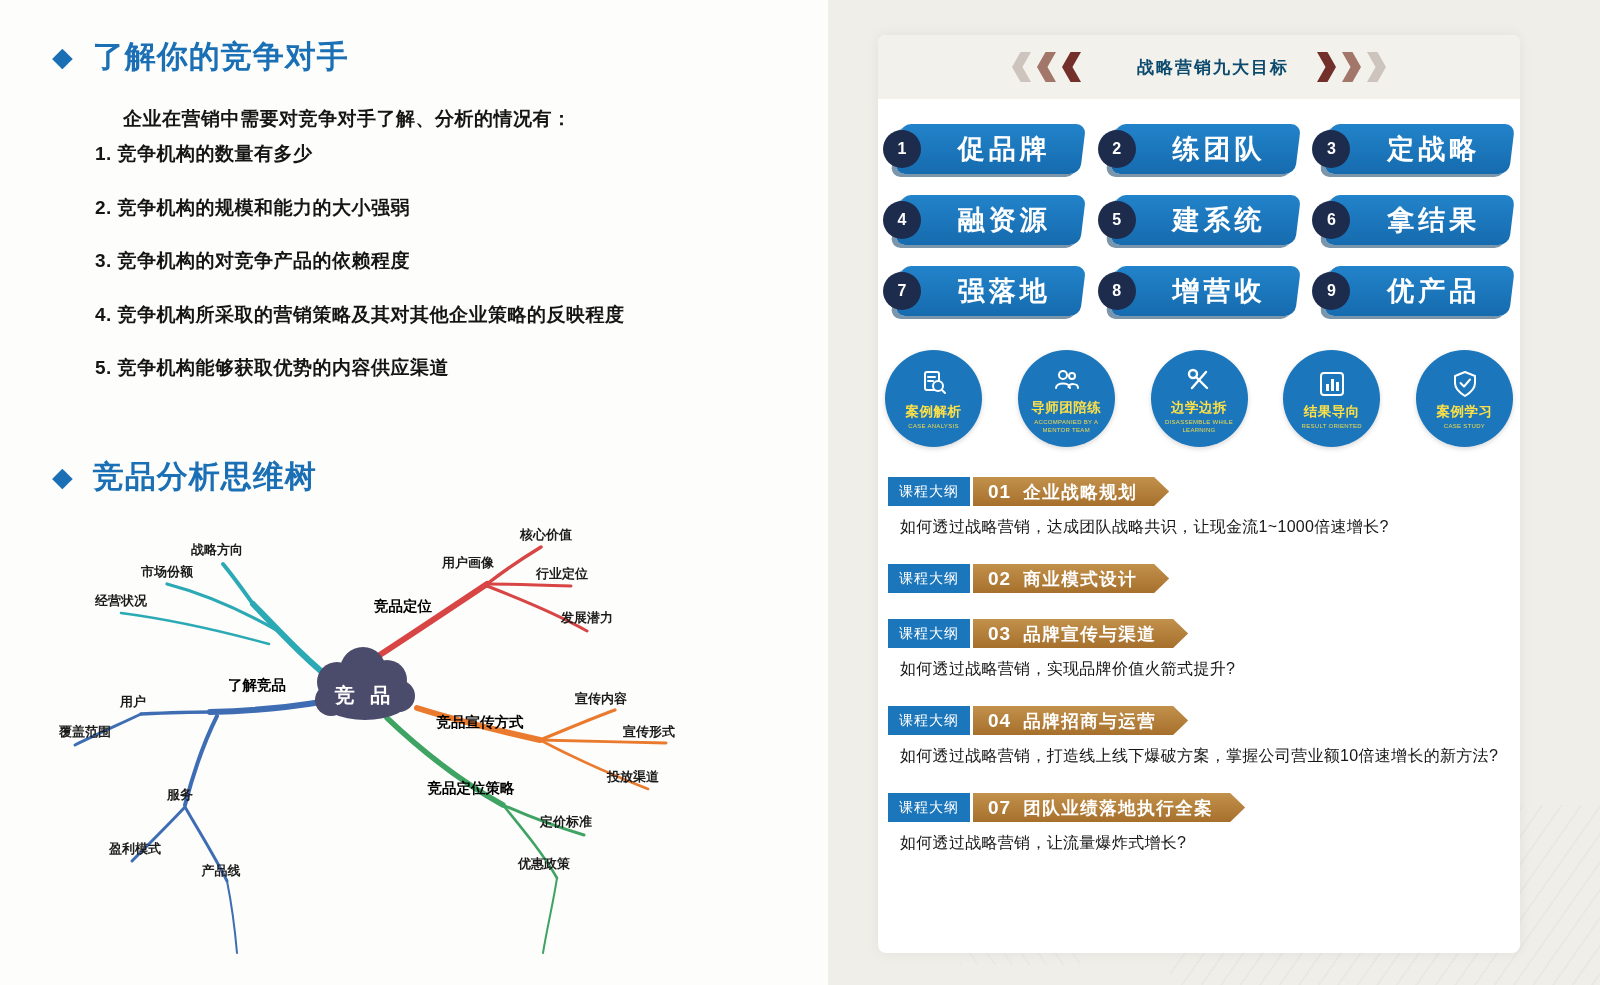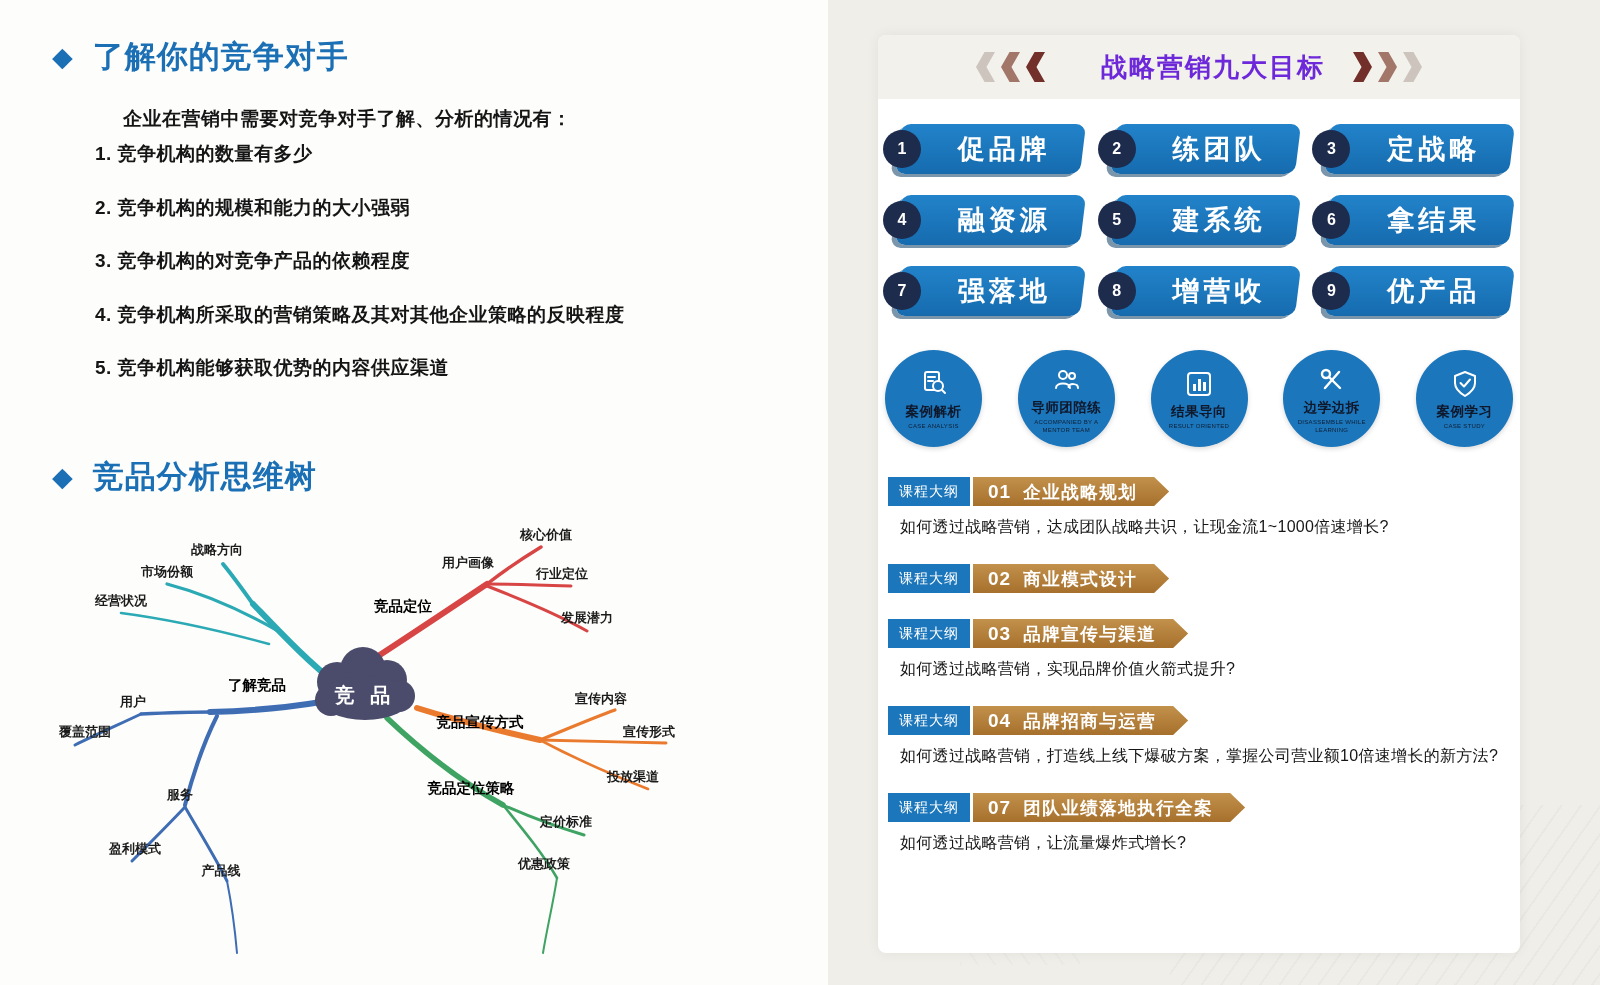--- a/index.html
+++ b/index.html
@@ -34,21 +34,21 @@
   .mm-label { font-size:13px; font-weight:600; fill:#1c1c1c; }
   .mm-label-bold { font-size:14.5px; font-weight:bold; fill:#000; }
   .mm-center-text { font-size:20px; font-weight:bold; fill:#ffffff; letter-spacing:5px; }
   .mm-branch path { fill:none; stroke-linecap:round; }
 
   
   .card { position:absolute; left:878px; top:35px; width:642px; height:918px;
           background:#ffffff; border-radius:8px; box-shadow:0 0 14px rgba(0,0,0,0.06); }
   .card-header { height:64px; background:#f2f1ec; border-radius:8px 8px 0 0;
                  display:flex; align-items:center; justify-content:center; gap:28px; }
-  .header-title { font-size:26px; font-weight:bold; color:#6d28d9; letter-spacing:2px;margin-left:28px; }
+  .header-title { font-size:17px; font-weight:bold; color:#0c4a6e; letter-spacing:2px;margin-left:28px; }
   .chevrons { display:flex; gap:6px; }
   .chev { width:19px; height:30px; }
   .chev-left  { clip-path:polygon(45% 0, 100% 0, 55% 50%, 100% 100%, 45% 100%, 0 50%); }
   .chev-right { clip-path:polygon(0 0, 55% 0, 100% 50%, 55% 100%, 0 100%, 45% 50%); }
   .c-light { background:#cdc5bd; } .c-mid { background:#a3766a; } .c-dark { background:#73302a; }
 
   .goals { padding:25px 5px 0 5px; display:grid; grid-template-columns:repeat(3,1fr);
            column-gap:12px; row-gap:21px; }
   .goal { position:relative; height:50px; }
   .goal-shape { position:absolute; left:15px; top:0; right:3px; bottom:0;
@@ -56,21 +56,21 @@
                 border-radius:10px; transform:skewX(-7deg);
                 box-shadow:-4px 3px 0 rgba(14,62,102,0.55); }
   .goal-num { position:absolute; left:0; top:6px; width:38px; height:38px; background:#1d2b4d;
               border-radius:50%; color:#fff; font-size:16px; font-weight:bold;
               display:flex; align-items:center; justify-content:center; z-index:2; }
   .goal-label { position:absolute; left:42px; right:2px; top:0; bottom:0; z-index:2;
                 display:flex; align-items:center; justify-content:center;
                 color:#fff; font-size:27px; font-weight:bold; letter-spacing:4px; }
 
   .features { display:flex; justify-content:space-between; padding:34px 7px 0 7px; }
-  .feature { width:97px; height:97px; border-radius:50%; background:#1b76bb; color:#0f172a;
+  .feature { width:97px; height:97px; border-radius:50%; background:#1b76bb; color:#fde047;
              display:flex; flex-direction:column; align-items:center; justify-content:center;
              text-align:center; box-shadow:0 2px 5px rgba(0,0,0,0.15); }
   .feature-icon { height:34px; display:flex; align-items:center; justify-content:center; margin-bottom:2px; }
   .feature-label { font-size:13.5px; font-weight:bold; letter-spacing:0.5px; }
   .feature-sub { font-size:6px; line-height:1.25; margin-top:2px; max-width:78px; opacity:.92; letter-spacing:0.3px; }
 
   .courses { padding:30px 14px 0 10px; }
   .course { margin-bottom:26px; }
   .course-banner { display:flex; align-items:stretch; height:29px; }
   .course-tag { width:82px; background:#1b76bb; color:#fff; font-size:14px; letter-spacing:1px;
@@ -268,43 +268,43 @@
             <path d="M5,23 C5,17 19,17 19,23"></path>
           <circle cx="21" cy="11" r="3"></circle>
             <path d="M17.5,22 C18.5,18 27,18 27,23"></path>
         </svg>
       </span>
       <span class="feature-label">导师团陪练</span>
       <span class="feature-sub">ACCOMPANIED BY A MENTOR TEAM</span>
     </div>
     <div class="feature">
       <span class="feature-icon">
+        <svg width="30" height="30" viewBox="0 0 30 30" fill="none" stroke="#fff" stroke-width="2.4" stroke-linecap="round">
+          <circle cx="9" cy="9" r="4"></circle>
+            <line x1="12" y1="12" x2="23" y2="23"></line>
+            <line x1="22" y1="7" x2="8" y2="23"></line>
+        </svg>
+      </span>
+      <span class="feature-label">边学边拆</span>
+      <span class="feature-sub">DISASSEMBLE WHILE LEARNING</span>
+    </div>
+    <div class="feature">
+      <span class="feature-icon">
         <svg width="30" height="30" viewBox="0 0 30 30" fill="none" stroke="#fff" stroke-width="2">
           <rect x="4" y="4" width="22" height="22" rx="3"></rect>
           <rect x="9" y="15" width="3" height="7" fill="#fff" stroke="none"></rect>
           <rect x="14" y="10" width="3" height="12" fill="#fff" stroke="none"></rect>
           <rect x="19" y="13" width="3" height="9" fill="#fff" stroke="none"></rect>
         </svg>
       </span>
       <span class="feature-label">结果导向</span>
       <span class="feature-sub">RESULT ORIENTED</span>
     </div>
     <div class="feature">
       <span class="feature-icon">
-        <svg width="30" height="30" viewBox="0 0 30 30" fill="none" stroke="#fff" stroke-width="2.4" stroke-linecap="round">
-          <circle cx="9" cy="9" r="4"></circle>
-            <line x1="12" y1="12" x2="23" y2="23"></line>
-            <line x1="22" y1="7" x2="8" y2="23"></line>
-        </svg>
-      </span>
-      <span class="feature-label">边学边拆</span>
-      <span class="feature-sub">DISASSEMBLE WHILE LEARNING</span>
-    </div>
-    <div class="feature">
-      <span class="feature-icon">
         <svg width="30" height="30" viewBox="0 0 30 30" fill="none" stroke="#fff" stroke-width="2" stroke-linecap="round" stroke-linejoin="round">
           <path d="M15,3 L25,7 L25,14 C25,20 20,24 15,27 C10,24 5,20 5,14 L5,7 Z"></path>
           <path d="M10.5,14 L14,17.5 L20,10.5"></path>
         </svg>
       </span>
       <span class="feature-label">案例学习</span>
       <span class="feature-sub">CASE STUDY</span>
     </div>
   </div>
 

